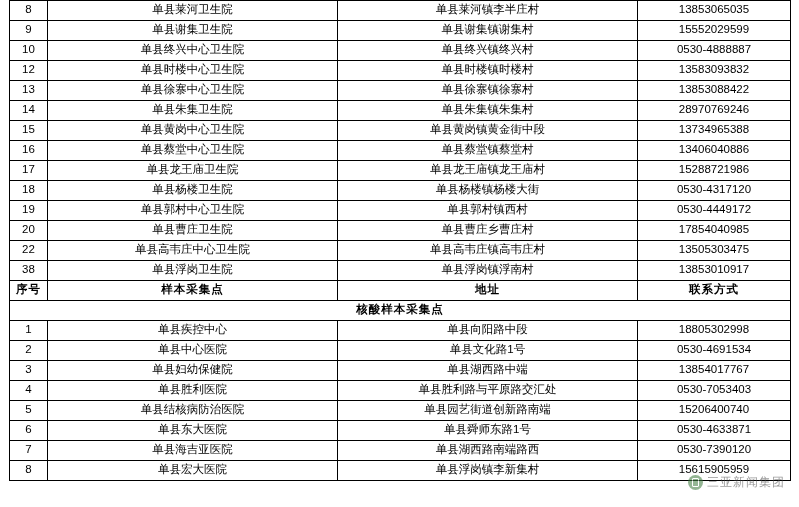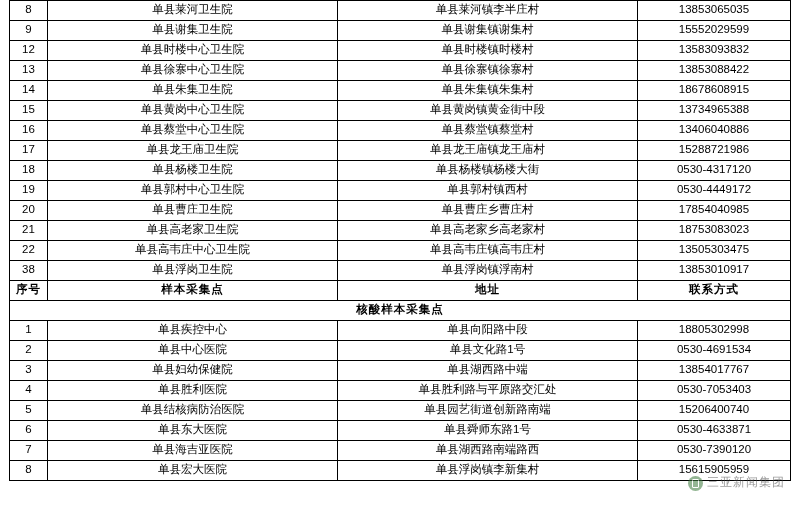--- a/index.html
+++ b/index.html
@@ -59,21 +59,21 @@
     font-weight: bold;
     height: 19px;
     letter-spacing: 1px;
   }
 
   .watermark {
     position: absolute;
     right: 14px;
     bottom: 16px;
     display: flex;
-    align-items: flex-end;
+    align-items: center;
     gap: 4px;
     opacity: 0.55;
   }
   .wm-logo {
     width: 15px;
     height: 15px;
     border-radius: 50%;
     background: #3c7a3c;
     position: relative;
     flex: 0 0 auto;
@@ -115,36 +115,42 @@
         <td class="addr">单县莱河镇李半庄村</td>
         <td class="phone">13853065035</td>
       </tr>
       <tr>
         <td class="no">9</td>
         <td class="name">单县谢集卫生院</td>
         <td class="addr">单县谢集镇谢集村</td>
         <td class="phone">15552029599</td>
       </tr>
       <tr>
+        <td class="no">10</td>
+        <td class="name">单县终兴中心卫生院</td>
+        <td class="addr">单县终兴镇终兴村</td>
+        <td class="phone">0530-4888887</td>
+      </tr>
+      <tr>
         <td class="no">12</td>
         <td class="name">单县时楼中心卫生院</td>
         <td class="addr">单县时楼镇时楼村</td>
         <td class="phone">13583093832</td>
       </tr>
       <tr>
         <td class="no">13</td>
         <td class="name">单县徐寨中心卫生院</td>
         <td class="addr">单县徐寨镇徐寨村</td>
         <td class="phone">13853088422</td>
       </tr>
       <tr>
         <td class="no">14</td>
         <td class="name">单县朱集卫生院</td>
         <td class="addr">单县朱集镇朱集村</td>
-        <td class="phone">18678608915</td>
+        <td class="phone">28970769246</td>
       </tr>
       <tr>
         <td class="no">15</td>
         <td class="name">单县黄岗中心卫生院</td>
         <td class="addr">单县黄岗镇黄金街中段</td>
         <td class="phone">13734965388</td>
       </tr>
       <tr>
         <td class="no">16</td>
         <td class="name">单县蔡堂中心卫生院</td>
@@ -169,26 +175,20 @@
         <td class="addr">单县郭村镇西村</td>
         <td class="phone">0530-4449172</td>
       </tr>
       <tr>
         <td class="no">20</td>
         <td class="name">单县曹庄卫生院</td>
         <td class="addr">单县曹庄乡曹庄村</td>
         <td class="phone">17854040985</td>
       </tr>
       <tr>
-        <td class="no">21</td>
-        <td class="name">单县高老家卫生院</td>
-        <td class="addr">单县高老家乡高老家村</td>
-        <td class="phone">18753083023</td>
-      </tr>
-      <tr>
         <td class="no">22</td>
         <td class="name">单县高韦庄中心卫生院</td>
         <td class="addr">单县高韦庄镇高韦庄村</td>
         <td class="phone">13505303475</td>
       </tr>
       <tr>
         <td class="no">38</td>
         <td class="name">单县浮岗卫生院</td>
         <td class="addr">单县浮岗镇浮南村</td>
         <td class="phone">13853010917</td>

